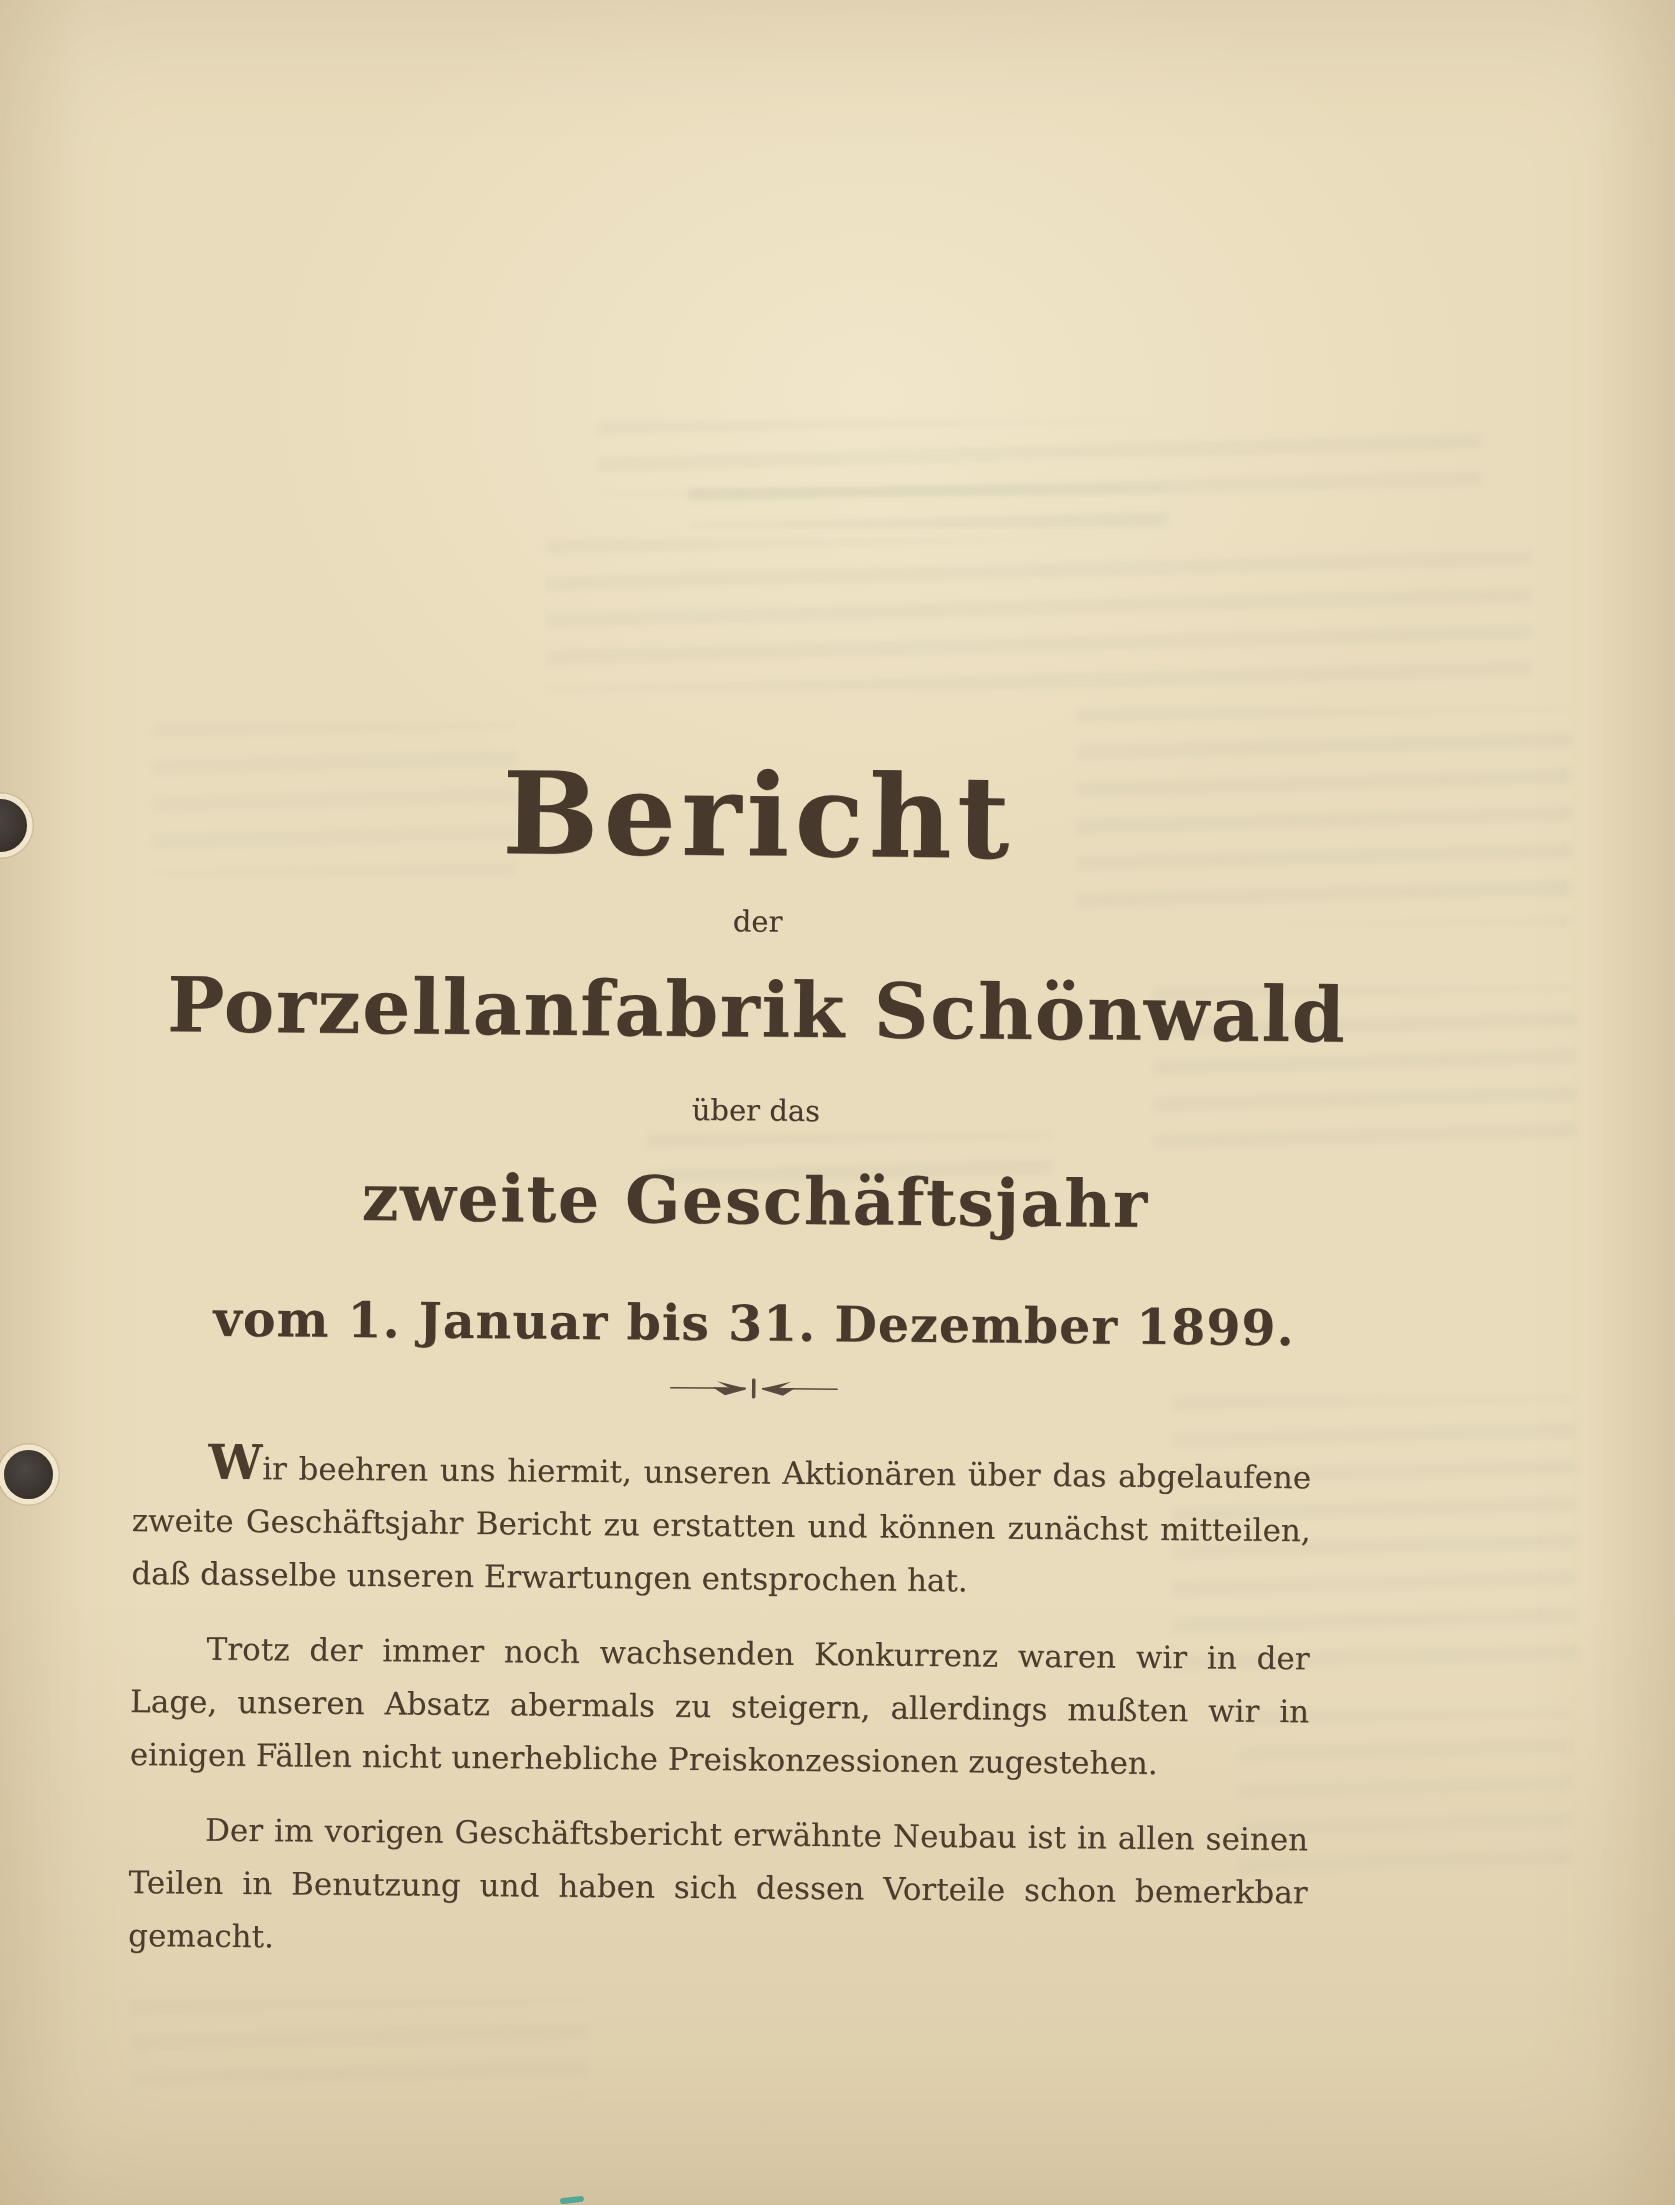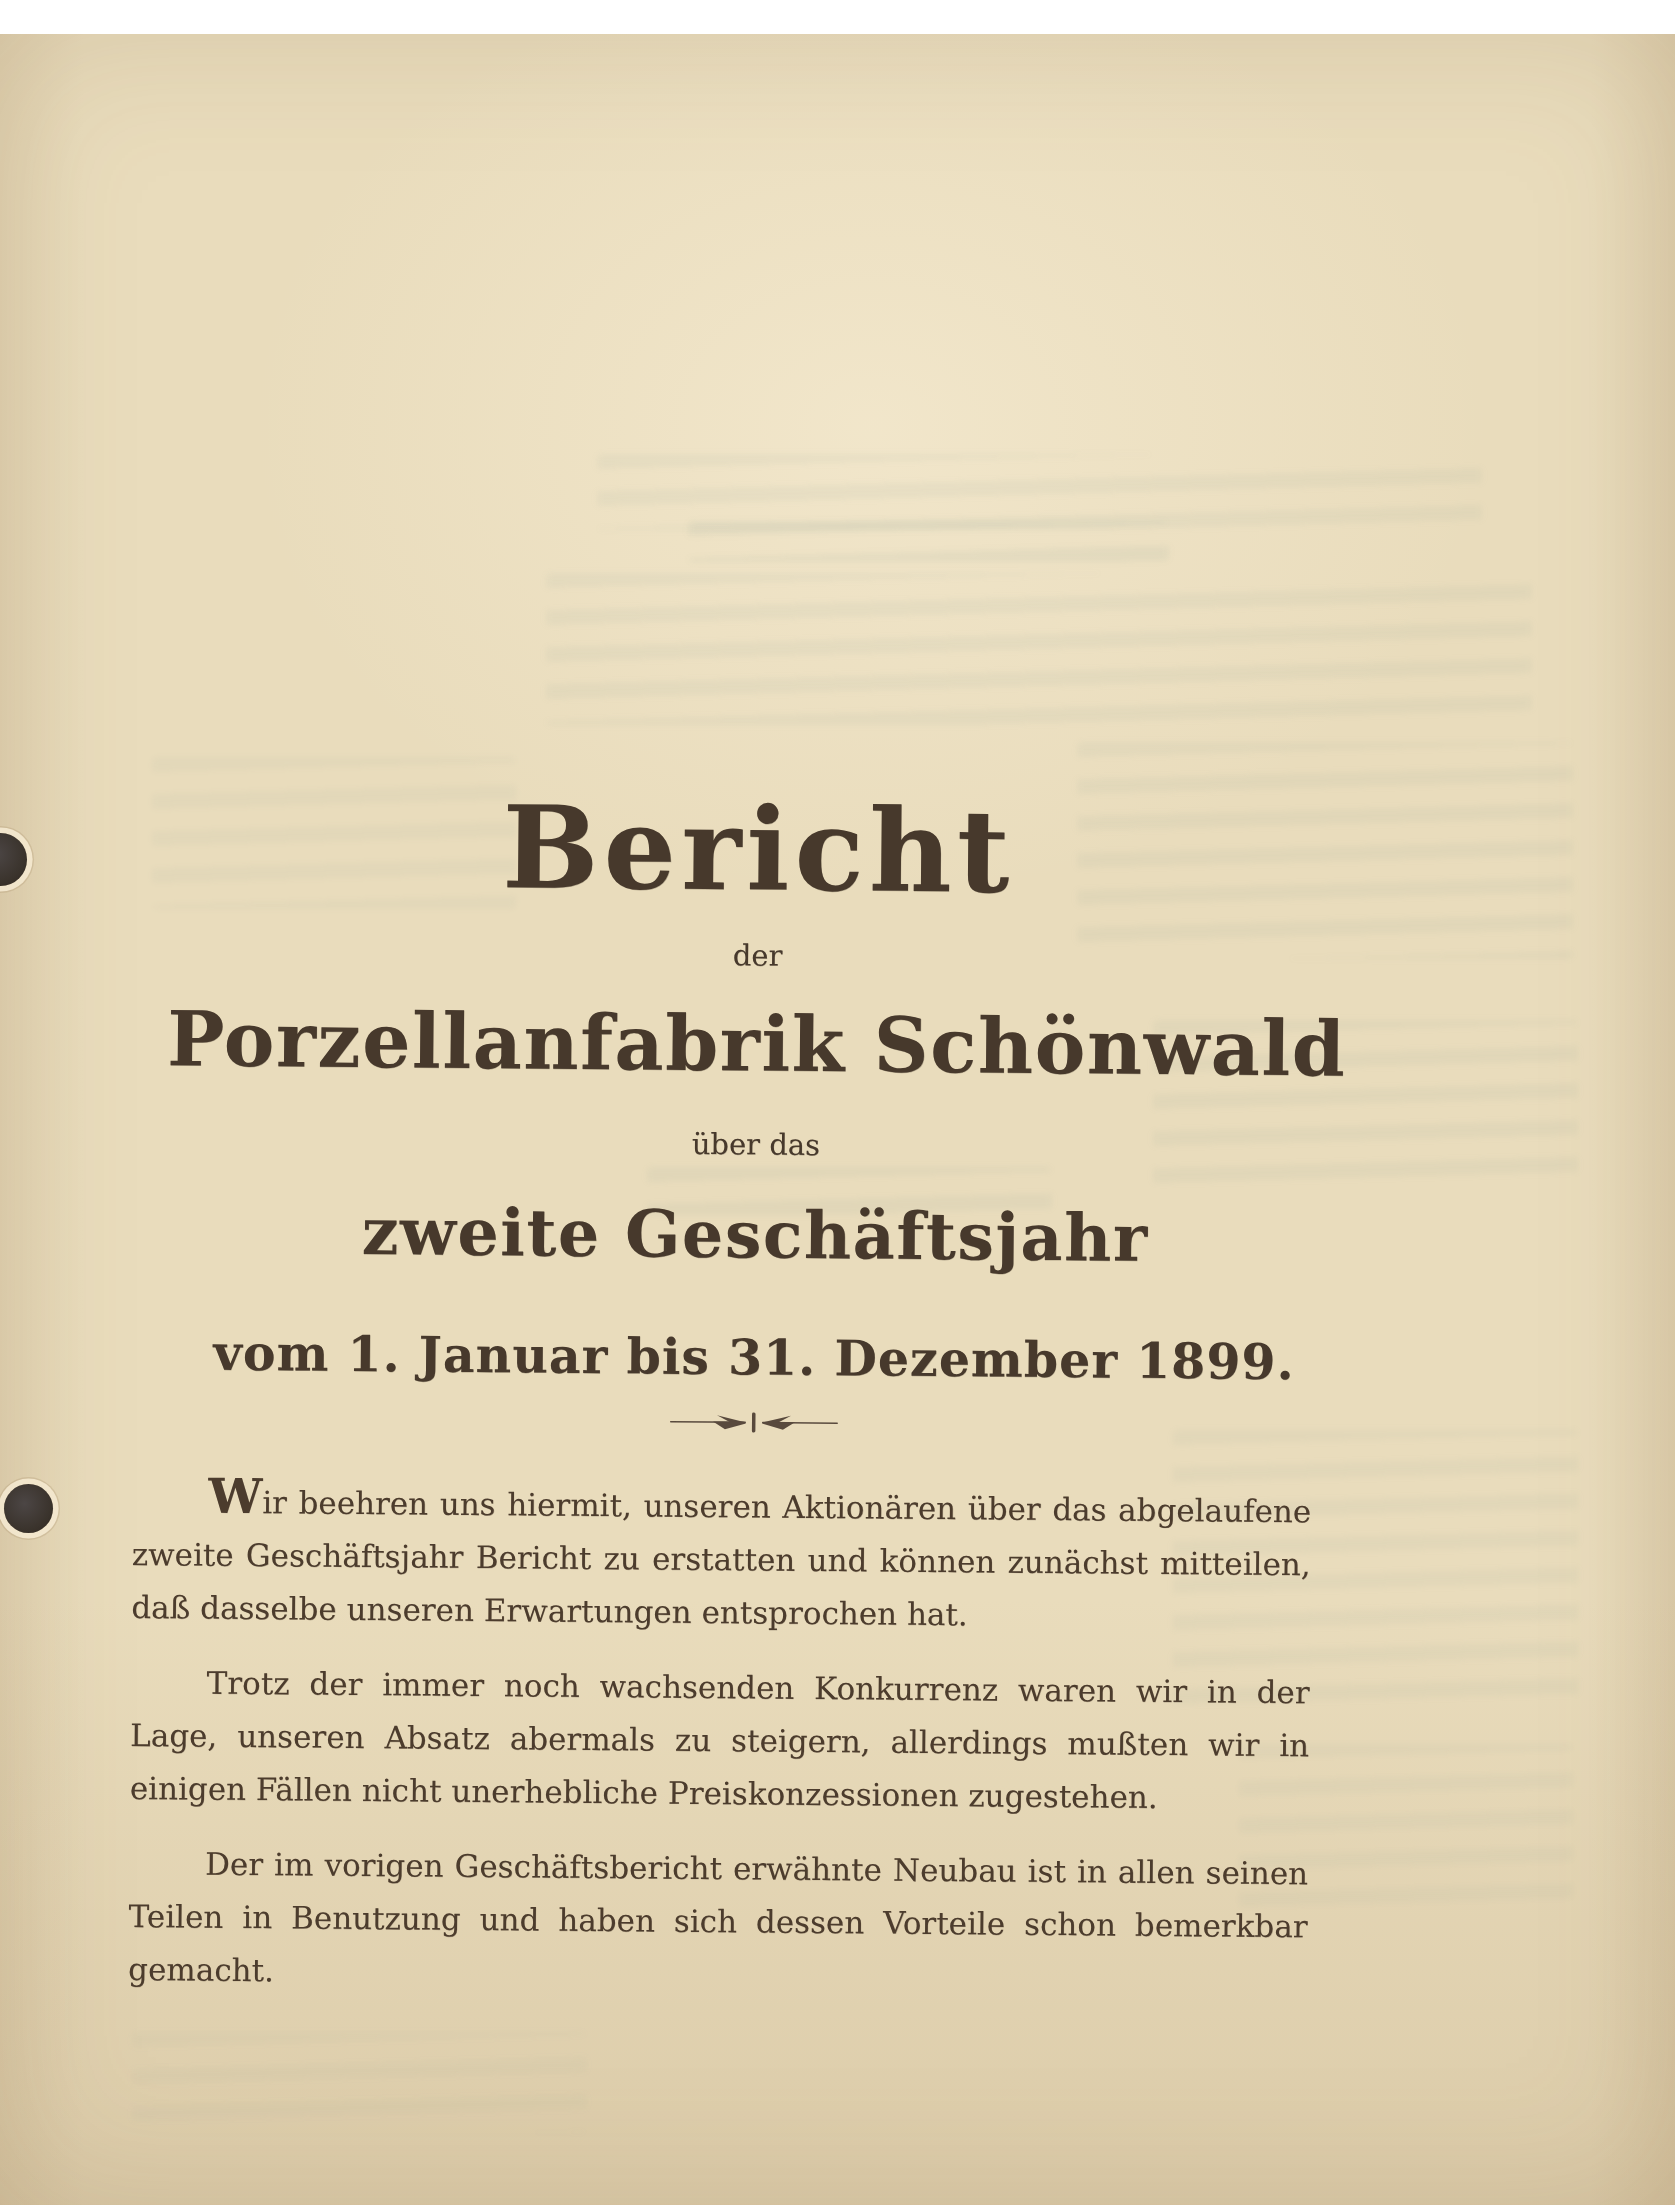--- a/index.html
+++ b/index.html
@@ -9,21 +9,20 @@
     font-family: "DejaVu Serif", "Liberation Serif", serif;
   }
   .page {
     position: absolute; inset: 0;
     background:
       radial-gradient(860px 658px at 52% 18%, rgba(248,238,214,0.55), rgba(248,238,214,0) 72%),
       linear-gradient(180deg, rgba(215,195,158,0) 72%, rgba(186,161,120,0.28) 100%),
       linear-gradient(90deg, rgba(198,176,138,0.20) 0%, rgba(198,176,138,0) 5%, rgba(198,176,138,0) 95%, rgba(194,170,130,0.22) 100%),
       #e9dcbc;
     box-shadow: inset 0 0 142px rgba(128,102,64,0.18);
-    margin-top: 34px;
   }
 
   
   .ghost {
     position: absolute;
     filter: blur(3px);
     opacity: 0.55;
     background-image: repeating-linear-gradient(
       178.5deg,
       rgba(138,158,146,0.15) 0px, rgba(138,158,146,0.15) 15px,

